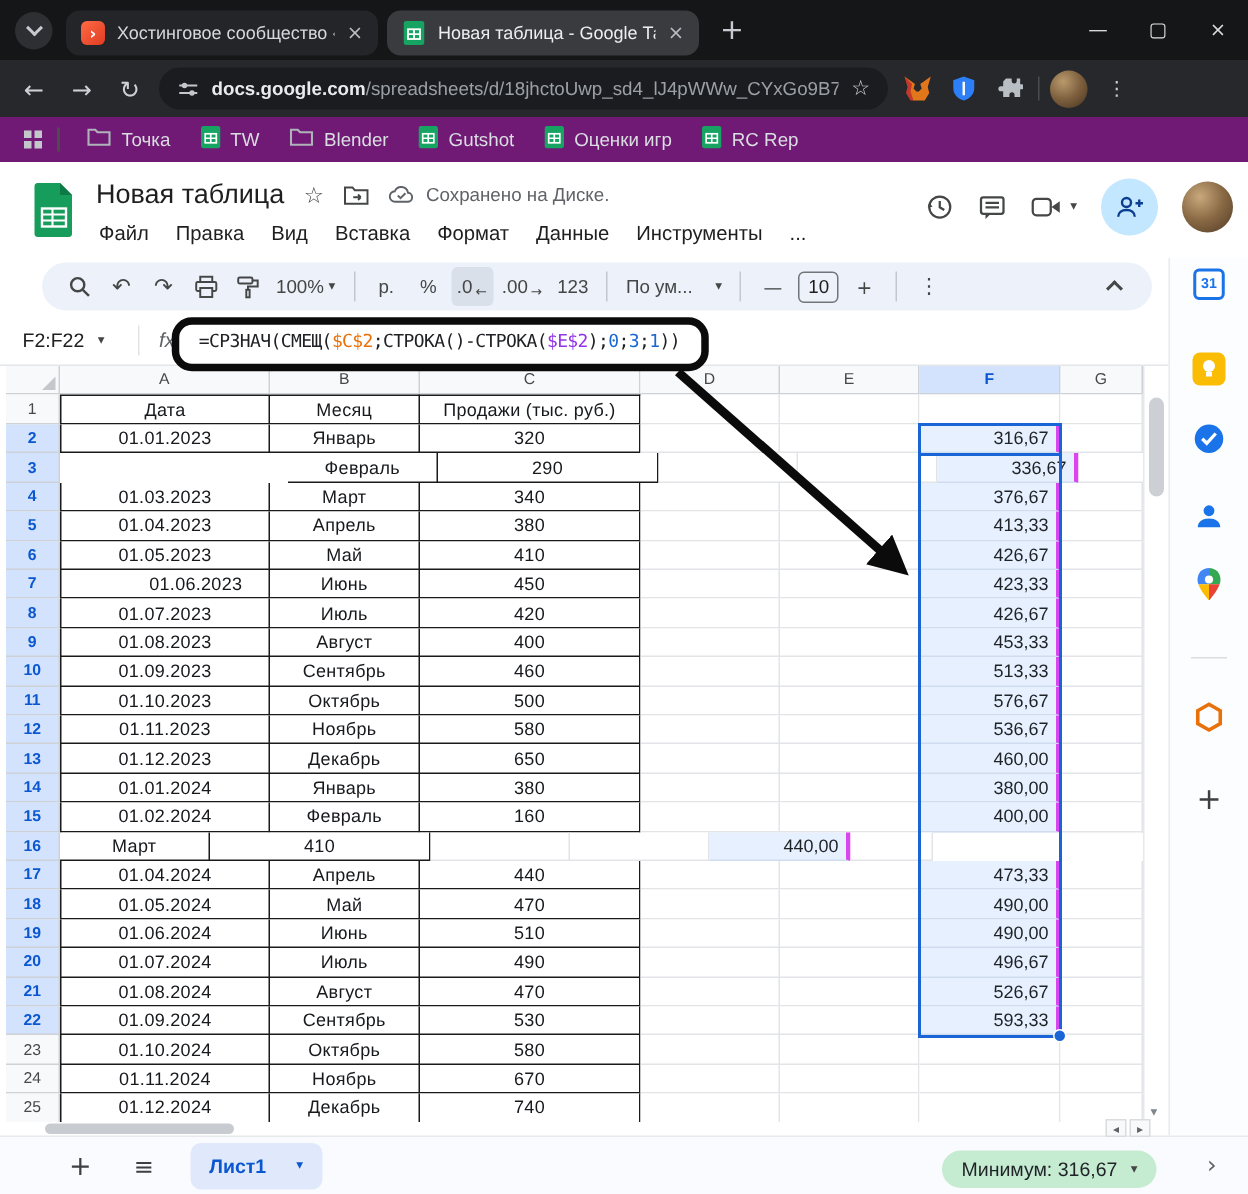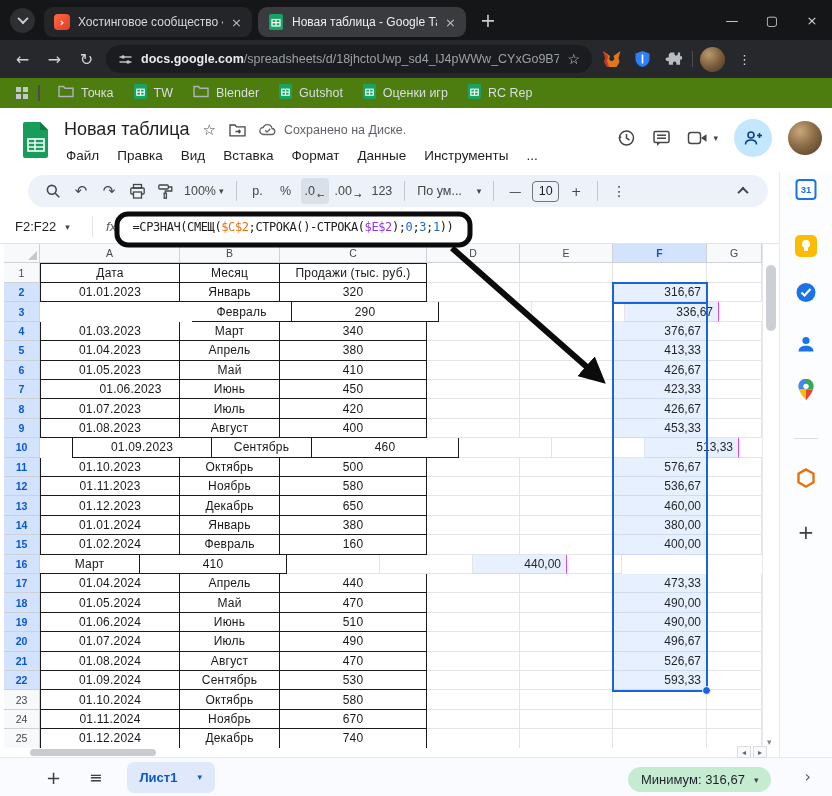--- a/index.html
+++ b/index.html
@@ -29,21 +29,21 @@
   .url-pill { height: 28px; background: #1b1c1f; border-radius: 14px; display: flex; align-items: center; padding: 0 12px; gap: 8px; width: 486px; }
   .url-text { white-space: nowrap; overflow: hidden; font-size: 12.5px; }
   .url-host { color: #e8eaed; font-weight: 700; }
   .url-path { color: #9aa0a6; }
   .url-star { margin-left: auto; color: #d0d4d9; font-size: 14px; }
   .ext-ic { width: 24px; height: 24px; display: flex; align-items: center; justify-content: center; }
   .sep-v { width: 1px; height: 16px; background: #4a4c50; }
   .avatar-sm { width: 25px; height: 25px; border-radius: 50%; background: radial-gradient(circle at 35% 30%, #b99a6d 0%, #7d5f3e 50%, #46341f 100%); }
 
   
-  .bookmarks { position: absolute; top: 78px; left: 0; right: 0; height: 30px; background: #4d7c0f; display: flex; align-items: center; padding: 0 10px; }
+  .bookmarks { position: absolute; top: 78px; left: 0; right: 0; height: 30px; background: #701a75; display: flex; align-items: center; padding: 0 10px; }
   .apps-grid { display: grid; grid-template-columns: 5px 5px; grid-gap: 2px; margin: 0 10px 0 6px; }
   .apps-grid i { width: 5px; height: 5px; background: #c3c7cc; }
   .bm-sep { width: 2px; height: 16px; background: #4a4c50; margin-right: 8px; }
   .bm { display: flex; align-items: center; gap: 7px; color: #dadde1; font-size: 12.5px; padding: 0 10px; }
 
   
   .appheader { position: absolute; top: 108px; left: 0; right: 0; height: 64px; background: #fff; }
   .logo { position: absolute; left: 22px; top: 13px; }
   .title-line { position: absolute; left: 64px; top: 11px; display: flex; align-items: center; gap: 13px; }
   .doc-title { font-size: 18px; color: #1f1f1f; }
@@ -80,21 +80,21 @@
   .grow { position: absolute; left: 4px; display: flex; }
   .grid .cell { display: flex; align-items: center; justify-content: center; overflow: hidden; }
   .ch, .rh { background: #f8f9fa; border-right: 1px solid #ced2d6; border-bottom: 1px solid #ced2d6; color: #45484c; font-size: 10.5px; }
   .ch.sel, .rh.sel { background: #d3e3fd; color: #0b57d0; font-weight: 700; }
   .corner { background: #f8f9fa; border-right: 1px solid #ced2d6; border-bottom: 1px solid #ced2d6; position: relative; }
   .corner i { position: absolute; right: 2px; bottom: 2px; width: 0; height: 0; border-left: 9px solid transparent; border-bottom: 9px solid #c4c8cc; }
   .gcell { background: #fff; border-right: 1px solid #e2e4e7; border-bottom: 1px solid #e2e4e7; }
   .tcell { background: #fff; border-right: 1.2px solid #1a1a1a; border-bottom: 1.2px solid #1a1a1a; font-size: 12px; color: #17191c; letter-spacing: .2px; }
   .tcell.cfirst { border-left: 1.2px solid #1a1a1a; }
   .trow1 .tcell { border-top: 1.2px solid #1a1a1a; font-weight: 500; }
-  .fsel { background: #e7f0fe; border-right: 1px solid #d946ef; border-bottom: 1px solid #cfdcf0; font-size: 12px; color: #1f2327; justify-content: flex-end !important; padding-right: 5px; }
+  .fsel { background: #e7f0fe; border-right: 3px solid #d946ef; border-bottom: 1px solid #cfdcf0; font-size: 12px; color: #1f2327; justify-content: flex-end !important; padding-right: 5px; }
   .range-box { position: absolute; left: 612px; top: 282px; width: 96px; height: 410px; border: 2px solid #1a65d6; z-index: 5; pointer-events: none; }
   .active-cell { position: absolute; left: 612px; top: 282px; width: 96px; height: 22px; border: 2px solid #1a65d6; z-index: 6; }
   .fill-handle { position: absolute; left: 702px; top: 686px; width: 9px; height: 9px; border-radius: 50%; background: #1a65d6; border: 1.5px solid #fff; z-index: 7; }
 
   
   .vscroll { position: absolute; left: 762px; top: 244px; width: 17px; height: 504px; background: #fff; border-left: 1px solid #e6e8ea; }
   .vthumb { position: absolute; left: 3px; top: 21px; width: 10px; height: 66px; border-radius: 5px; background: #ccd0d4; }
   .vdown { position: absolute; left: 4px; bottom: 1px; color: #80868b; font-size: 9px; }
   .hscroll { position: absolute; left: 0; top: 748px; width: 762px; height: 9px; background: #fff; }
   .hthumb { position: absolute; left: 30px; top: 1px; width: 126px; height: 7px; border-radius: 4px; background: #c8ccd1; }
@@ -492,21 +492,21 @@
         <div class="cell tcell cfirst" style="width: 140px;">01.08.2023</div>
         <div class="cell tcell" style="width: 100px;">Август</div>
         <div class="cell tcell" style="width: 147px;">400</div>
         <div class="cell gcell" style="width: 93px;"></div>
         <div class="cell gcell" style="width: 93px;"></div>
         <div class="cell fsel" style="width: 94px;">453,33</div>
         <div class="cell gcell" style="width: 55px;"></div>
       </div>
       <div class="grow" style="top: 194.2px; height: 19.4px;">
         <div class="cell rh sel" style="width: 36px;">10</div>
-        <div class="cell tcell cfirst" style="width: 140px; margin-left: 32px;">01.09.2023</div>
+        <div class="cell tcell cfirst" style="width: 140px;">01.09.2023</div>
         <div class="cell tcell" style="width: 100px;">Сентябрь</div>
         <div class="cell tcell" style="width: 147px;">460</div>
         <div class="cell gcell" style="width: 93px;"></div>
         <div class="cell gcell" style="width: 93px;"></div>
         <div class="cell fsel" style="width: 94px;">513,33</div>
         <div class="cell gcell" style="width: 55px;"></div>
       </div>
       <div class="grow" style="top: 213.6px; height: 19.4px;">
         <div class="cell rh sel" style="width: 36px;">11</div>
         <div class="cell tcell cfirst" style="width: 140px;">01.10.2023</div>

